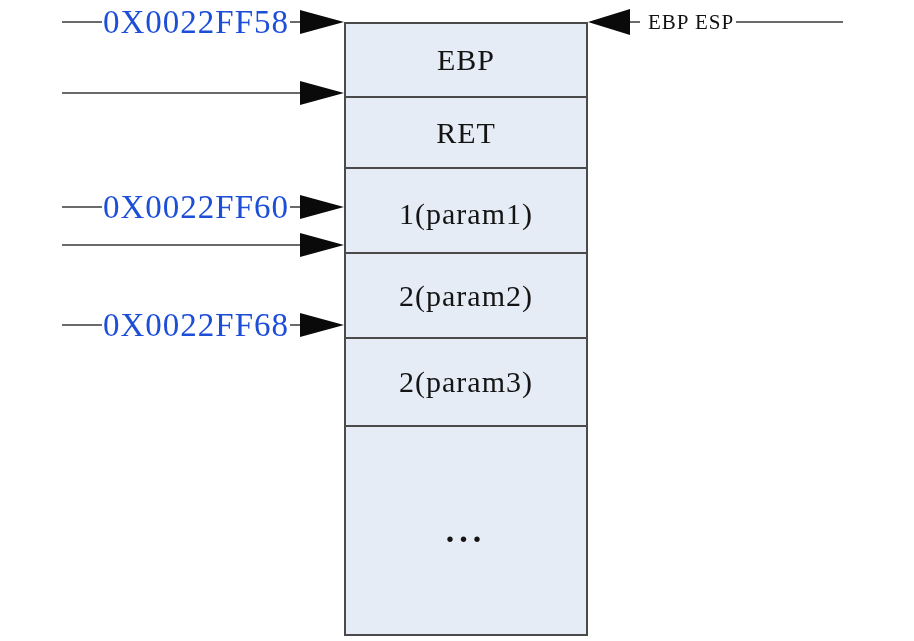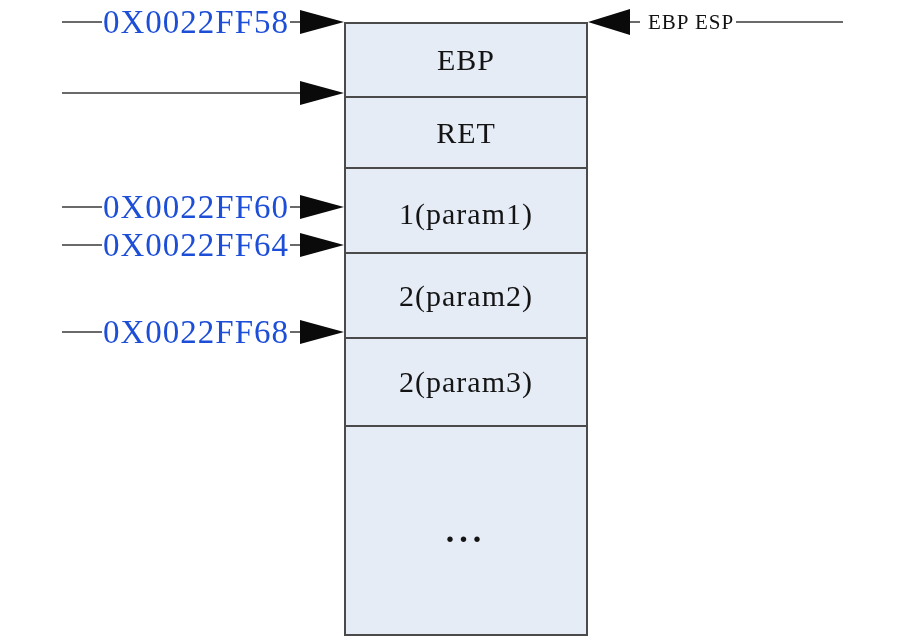--- a/index.html
+++ b/index.html
@@ -60,21 +60,21 @@
     left: 588px;
     width: 255px;
     height: 26px;
     display: flex;
     align-items: center;
   }
   .row-1 { top: 9px;   }
   .row-2 { top: 80px;  }
   .row-3 { top: 154px; margin-top: 40px; }
   .row-4 { top: 232px; }
-  .row-5 { top: 319px; }
+  .row-5 { top: 312px; }
   .row-r { top: 9px;   }
 
   .line {
     height: 0;
     border-top: 2px solid #6a6a6a;
   }
   .line.grow { flex: 1; }
   .line.tail { width: 10px; }
 
   .addr-label {
@@ -150,21 +150,20 @@
 
   <div class="addr-row row-3">
     <span class="line grow"></span>
     <span class="addr-label">0X0022FF60</span>
     <span class="line tail"></span>
     <span class="arrow-right"></span>
   </div>
 
   <div class="addr-row row-4">
     <span class="line grow"></span>
-    <span class="addr-label">0X0022FF64</span>
     <span class="line tail"></span>
     <span class="arrow-right"></span>
   </div>
 
   <div class="addr-row row-5">
     <span class="line grow"></span>
     <span class="addr-label">0X0022FF68</span>
     <span class="line tail"></span>
     <span class="arrow-right"></span>
   </div>

